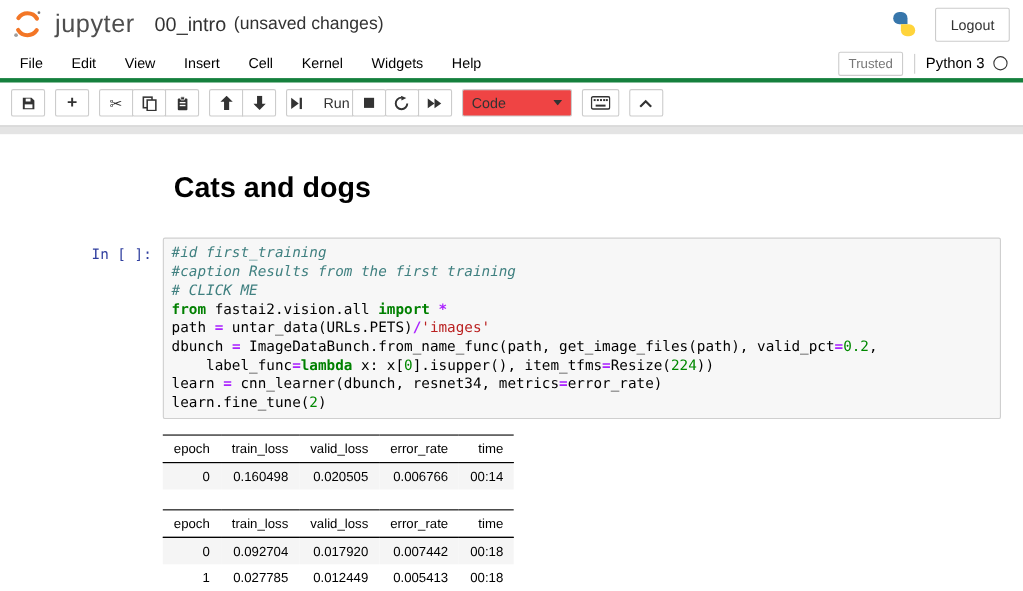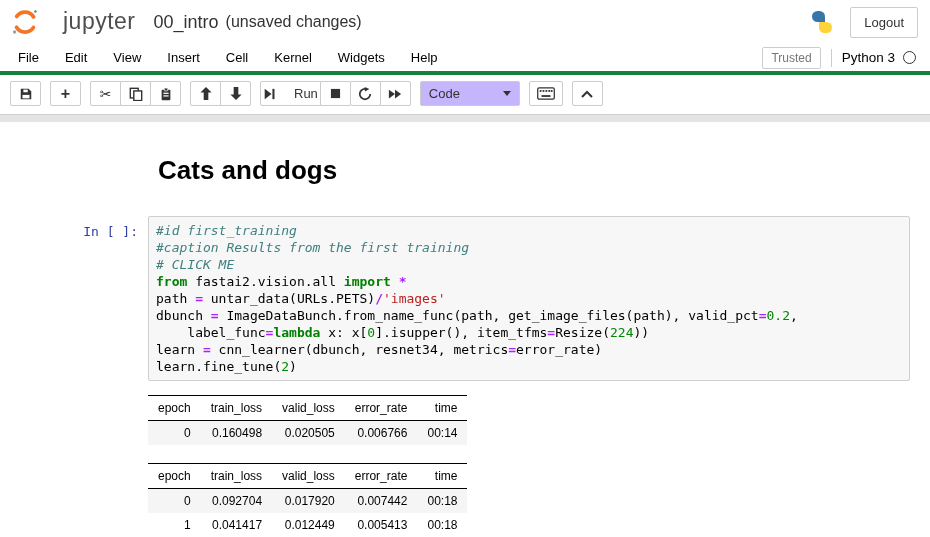--- a/index.html
+++ b/index.html
@@ -7,21 +7,21 @@
     --code-keyword:#008000; --code-string:#BA2121; --code-number:#008800;
     --code-operator:#AA22FF; --cell-border:#CFCFCF; --cell-bg:#F7F7F7;
     --python-blue:#3776AB; --python-yellow:#FFD43B;
   }
   *{box-sizing:border-box;}
   html,body{margin:0;padding:0;}
   body{width:930px;height:537px;background:#fff;font-family:"Liberation Sans",sans-serif;color:#333;overflow:hidden;}
 
   
   .header{display:flex;align-items:center;height:44px;padding:4px 12px 4px 10px;}
-  .logo{display:flex;align-items:center;gap:23px;cursor:pointer;}
+  .logo{display:flex;align-items:center;gap:10px;cursor:pointer;}
   .logo-text{font-size:23px;color:#4E4E4E;font-weight:400;letter-spacing:.5px;position:relative;top:-1px;}
   .nb-title{margin-left:18px;font-size:18px;color:#333;cursor:pointer;}
   .autosave{margin-left:7px;font-size:16px;color:#333;}
   .spacer{flex:1;}
   .py-icon{position:relative;width:24px;height:24px;margin-right:16px;}
   .py-top{position:absolute;left:2px;top:1px;width:13px;height:11px;background:var(--python-blue);border-radius:6px 6px 0 6px;}
   .py-bottom{position:absolute;right:2px;bottom:1px;width:13px;height:11px;background:var(--python-yellow);border-radius:0 6px 6px 6px;}
   .logout-btn{font-size:13px;color:#333;background:#fff;border:1px solid #ccc;border-radius:2px;padding:7px 13px;cursor:pointer;font-family:inherit;}
 
   
@@ -35,21 +35,21 @@
   
   .toolbar{display:flex;align-items:center;padding:6px 10px 8px;gap:9px;}
   .btn-group{display:flex;}
   .tb-btn{display:inline-flex;align-items:center;justify-content:center;height:25px;min-width:31px;padding:0 7px;background:#fff;border:1px solid #ccc;color:#333;cursor:pointer;font-family:inherit;font-size:13px;border-radius:2px;}
   .btn-group .tb-btn + .tb-btn{margin-left:-1px;}
   .btn-group .tb-btn:first-child{border-radius:2px 0 0 2px;}
   .btn-group .tb-btn:last-child{border-radius:0 2px 2px 0;}
   .btn-group .tb-btn:only-child{border-radius:2px;}
   .run-btn{gap:19px;padding:0 2px;}
   .glyph{font-size:14px;line-height:1;color:#333;}
-  .cell-type{display:flex;align-items:center;justify-content:space-between;width:100px;height:25px;border:1px solid #ccc;border-radius:2px;background:#c4b5fd;padding:0 8px;font-size:13px;cursor:pointer;}
+  .cell-type{display:flex;align-items:center;justify-content:space-between;width:100px;height:25px;border:1px solid #ccc;border-radius:2px;background:#ef4444;padding:0 8px;font-size:13px;cursor:pointer;}
   .header-shadow{height:8px;background:#e4e4e4;border-top:1px solid #cfcfcf;}
 
   
   .notebook{padding-top:33px;}
   .cell{display:flex;}
   .prompt{width:148px;flex:0 0 148px;text-align:right;padding-right:10px;padding-top:7px;font-family:"DejaVu Sans Mono",monospace;font-size:13px;line-height:17px;color:var(--prompt-blue);white-space:pre;}
   .content{flex:1;min-width:0;margin-right:20px;}
   .md-cell{margin-bottom:30px;padding-left:10px;}
   .md-cell h1{margin:0;font-size:26px;font-weight:bold;color:#000;font-family:"Liberation Sans",sans-serif;}
   .input-area{border:1px solid var(--cell-border);border-radius:2px;background:var(--cell-bg);padding:5px 7px;}
@@ -278,21 +278,21 @@
             <tbody>
               <tr>
                 <td>0</td>
                 <td>0.092704</td>
                 <td>0.017920</td>
                 <td>0.007442</td>
                 <td>00:18</td>
               </tr>
               <tr>
                 <td>1</td>
-                <td>0.041417</td>
+                <td>0.027785</td>
                 <td>0.012449</td>
                 <td>0.005413</td>
                 <td>00:18</td>
               </tr>
             </tbody>
           </table>
       </div>
     </div>
 
   </main>

